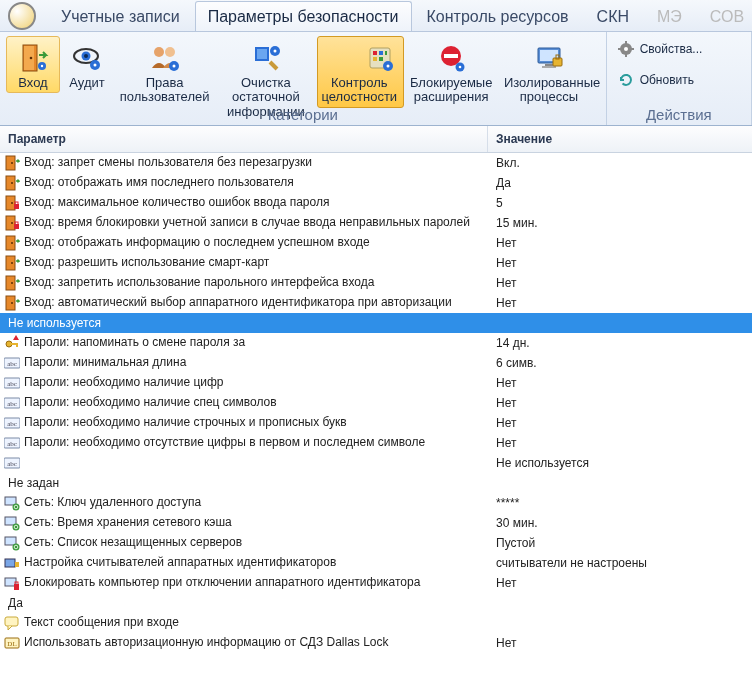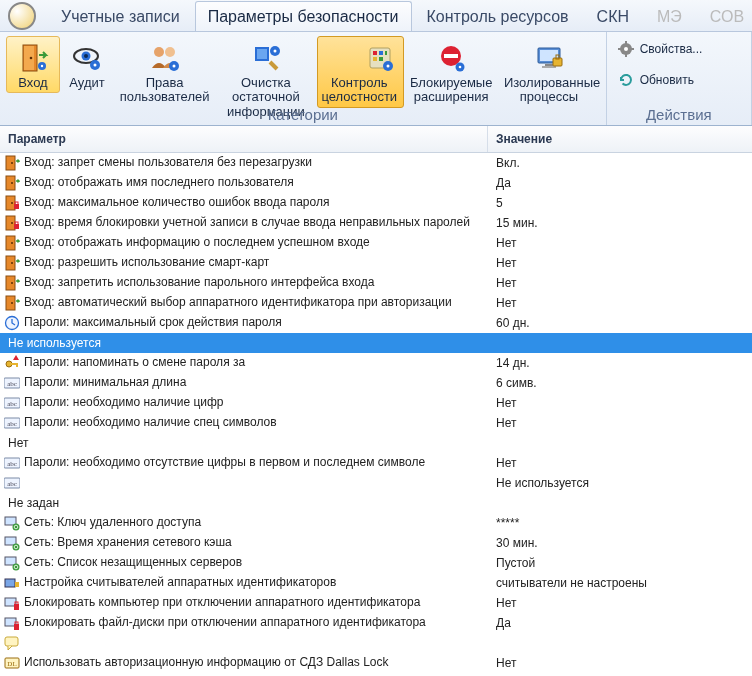--- a/index.html
+++ b/index.html
@@ -351,31 +351,20 @@
         <div class="c-param">
           <span class="cell-ico">
             <svg viewBox="0 0 16 16">
               <use href="#i-door"></use>
             </svg>
           </span>
           <span>Вход: автоматический выбор аппаратного идентификатора при авторизации</span>
         </div>
         <div class="c-value">Нет</div>
       </div>
-      <div class="row">
-        <div class="c-param">
-          <span class="cell-ico">
-            <svg viewBox="0 0 16 16">
-              <use href="#i-clock"></use>
-            </svg>
-          </span>
-          <span>Пароли: максимальный срок действия пароля</span>
-        </div>
-        <div class="c-value">60 дн.</div>
-      </div>
       <div class="row selected">
         <div class="c-value">Не используется</div>
       </div>
       <div class="row">
         <div class="c-param">
           <span class="cell-ico">
             <svg viewBox="0 0 16 16">
               <use href="#i-key-warn"></use>
             </svg>
           </span>
@@ -410,29 +399,37 @@
           <span class="cell-ico">
             <svg viewBox="0 0 16 16">
               <use href="#i-abc"></use>
             </svg>
           </span>
           <span>Пароли: необходимо наличие спец символов</span>
         </div>
         <div class="c-value">Нет</div>
       </div>
       <div class="row">
-        <div class="c-value">Нет</div>
-      </div>
-      <div class="row">
         <div class="c-param">
           <span class="cell-ico">
             <svg viewBox="0 0 16 16">
               <use href="#i-abc"></use>
             </svg>
           </span>
+          <span>Пароли: необходимо наличие строчных и прописных букв</span>
+        </div>
+        <div class="c-value">Нет</div>
+      </div>
+      <div class="row">
+        <div class="c-param">
+          <span class="cell-ico">
+            <svg viewBox="0 0 16 16">
+              <use href="#i-abc"></use>
+            </svg>
+          </span>
           <span>Пароли: необходимо отсутствие цифры в первом и последнем символе</span>
         </div>
         <div class="c-value">Нет</div>
       </div>
       <div class="row">
         <div class="c-param">
           <span class="cell-ico">
             <svg viewBox="0 0 16 16">
               <use href="#i-abc"></use>
             </svg>
@@ -492,37 +489,30 @@
           <span class="cell-ico">
             <svg viewBox="0 0 16 16">
               <use href="#i-plug-red"></use>
             </svg>
           </span>
           <span>Блокировать компьютер при отключении аппаратного идентификатора</span>
         </div>
         <div class="c-value">Нет</div>
       </div>
       <div class="row">
-        <div class="c-param">
-          <span class="cell-ico">
-            <svg viewBox="0 0 16 16">
-              <use href="#i-plug-red"></use>
-            </svg>
-          </span>
-          <span>Блокировать файл-диски при отключении аппаратного идентификатора</span>
-        </div>
         <div class="c-value">Да</div>
       </div>
       <div class="row">
         <div class="c-param">
           <span class="cell-ico">
             <svg viewBox="0 0 16 16">
               <use href="#i-chat"></use>
             </svg>
           </span>
+          <span>Текст сообщения при входе</span>
         </div>
         <div class="c-value"></div>
       </div>
       <div class="row">
         <div class="c-param">
           <span class="cell-ico">
             <svg viewBox="0 0 16 16">
               <use href="#i-dl"></use>
             </svg>
           </span>

